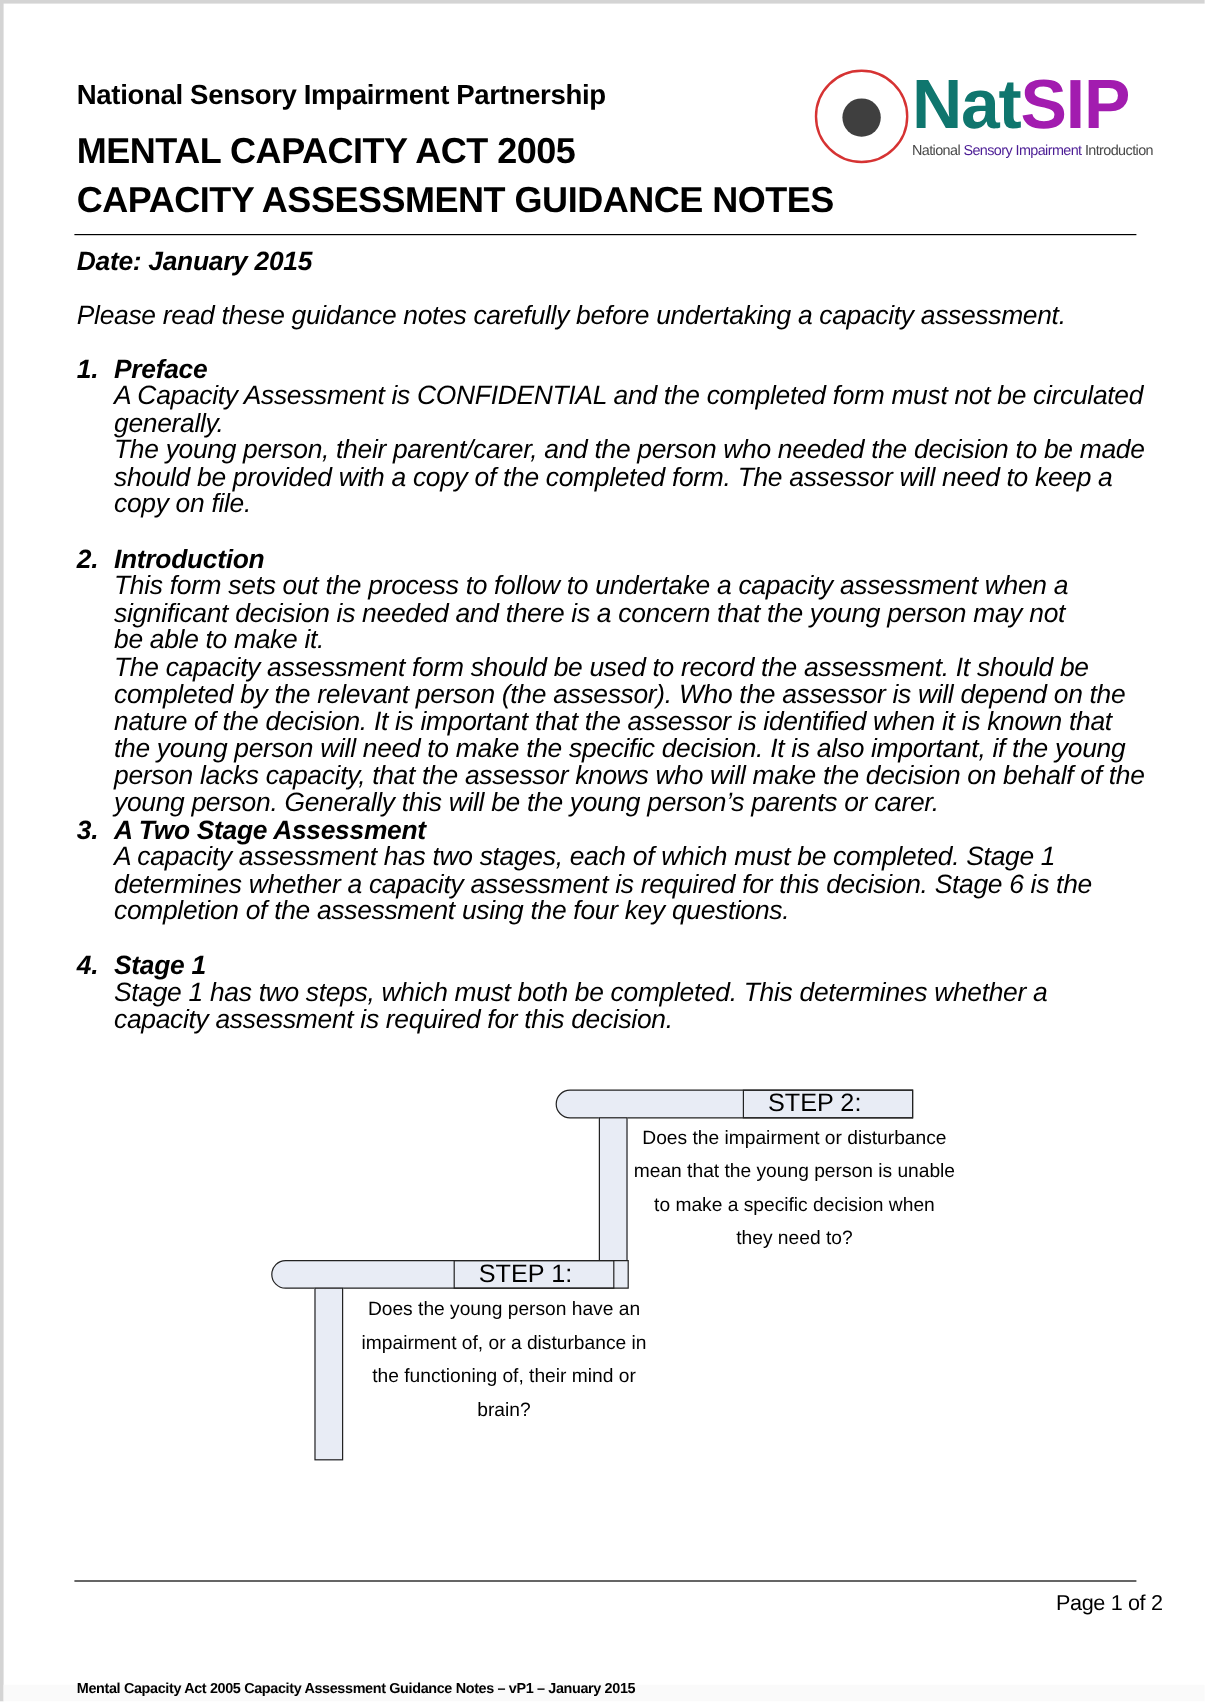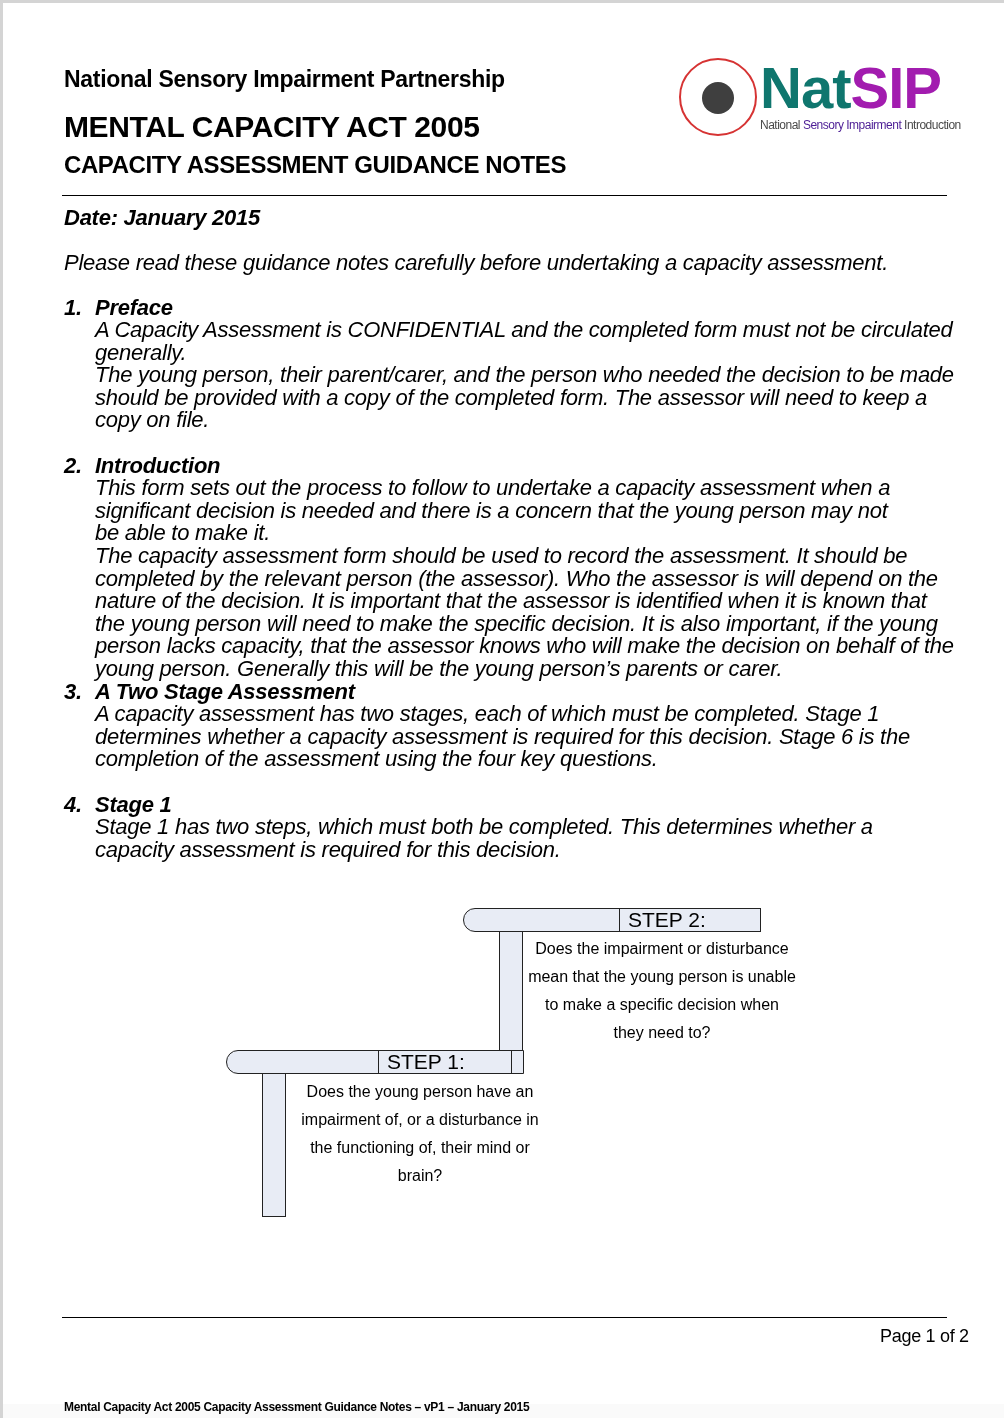--- a/index.html
+++ b/index.html
@@ -14,21 +14,21 @@
     border-top: 3px solid #d4d4d4; border-left: 3px solid #d4d4d4;
     box-sizing: border-box;
   }
   .bottom-shade {
     position: absolute; left: 3px; right: 0; bottom: 0; height: 14px;
     background: #fafafa;
   }
   .abs { position: absolute; }
   .org-name { left: 64px; top: 66px; font-size: 23px; font-weight: bold; letter-spacing: -0.3px; }
   .title-1 { left: 64px; top: 110px; font-size: 30px; font-weight: bold; letter-spacing: -0.4px; }
-  .title-2 { left: 64px; top: 151px; font-size: 24px; font-weight: bold; letter-spacing: -0.4px; }
+  .title-2 { left: 64px; top: 151px; font-size: 30px; font-weight: bold; letter-spacing: -0.4px; }
   .header-rule { left: 62px; top: 195px; width: 885px; height: 1px; background: #000; }
 
   
   .logo { left: 676px; top: 54px; width: 280px; height: 86px; }
   .logo-word { position: absolute; left: 84px; top: 4px; font-size: 58px; font-weight: bold; letter-spacing: -1px; line-height: 60px; }
   .logo-word .nat { color: #0f766e; }
   .logo-word .sip { color: #a21caf; }
   .logo-tag { position: absolute; left: 84px; top: 64px; font-size: 12px; letter-spacing: -0.5px; color: #4a4a4a; white-space: nowrap; }
   .logo-tag .red { color: #4c1d95; }
 
@@ -38,21 +38,21 @@
   .sec-num { font-weight: bold; }
   .sec-title { font-weight: bold; }
   .para { left: 95px; width: 860px; }
 
   
   .bar {
     position: absolute; background: #e8ecf5; border: 1.5px solid #222; box-sizing: border-box;
   }
   .bar-rounded { border-radius: 13px 0 0 13px; }
   .step-label {
-    position: absolute; font-size: 21px; line-height: 22px; padding-left: 8px; box-sizing: border-box;
+    position: absolute; font-size: 21px; line-height: 22px; padding-left: 20px; box-sizing: border-box;
     border: 1.5px solid #222; border-left: 1.5px solid #222; background: #ffffff00;
   }
   .step-text {
     position: absolute; font-size: 16px; line-height: 28px; text-align: center;
   }
 
   .footer-rule { left: 62px; top: 1317px; width: 885px; height: 1px; background: #000; }
   .footer-left { left: 64px; top: 1400px; font-size: 12px; letter-spacing: -0.3px; font-weight: bold; }
   .footer-right { left: 880px; top: 1326px; font-size: 18px; letter-spacing: -0.3px; }
 </style>

